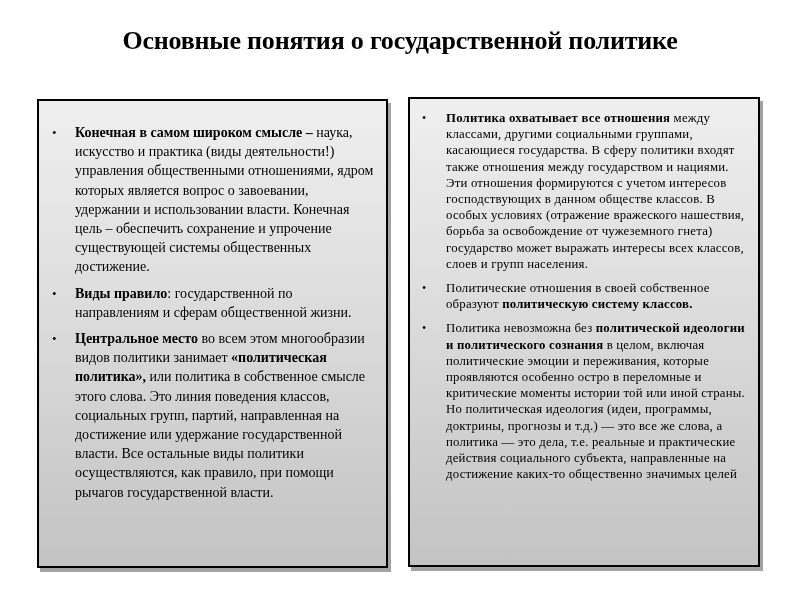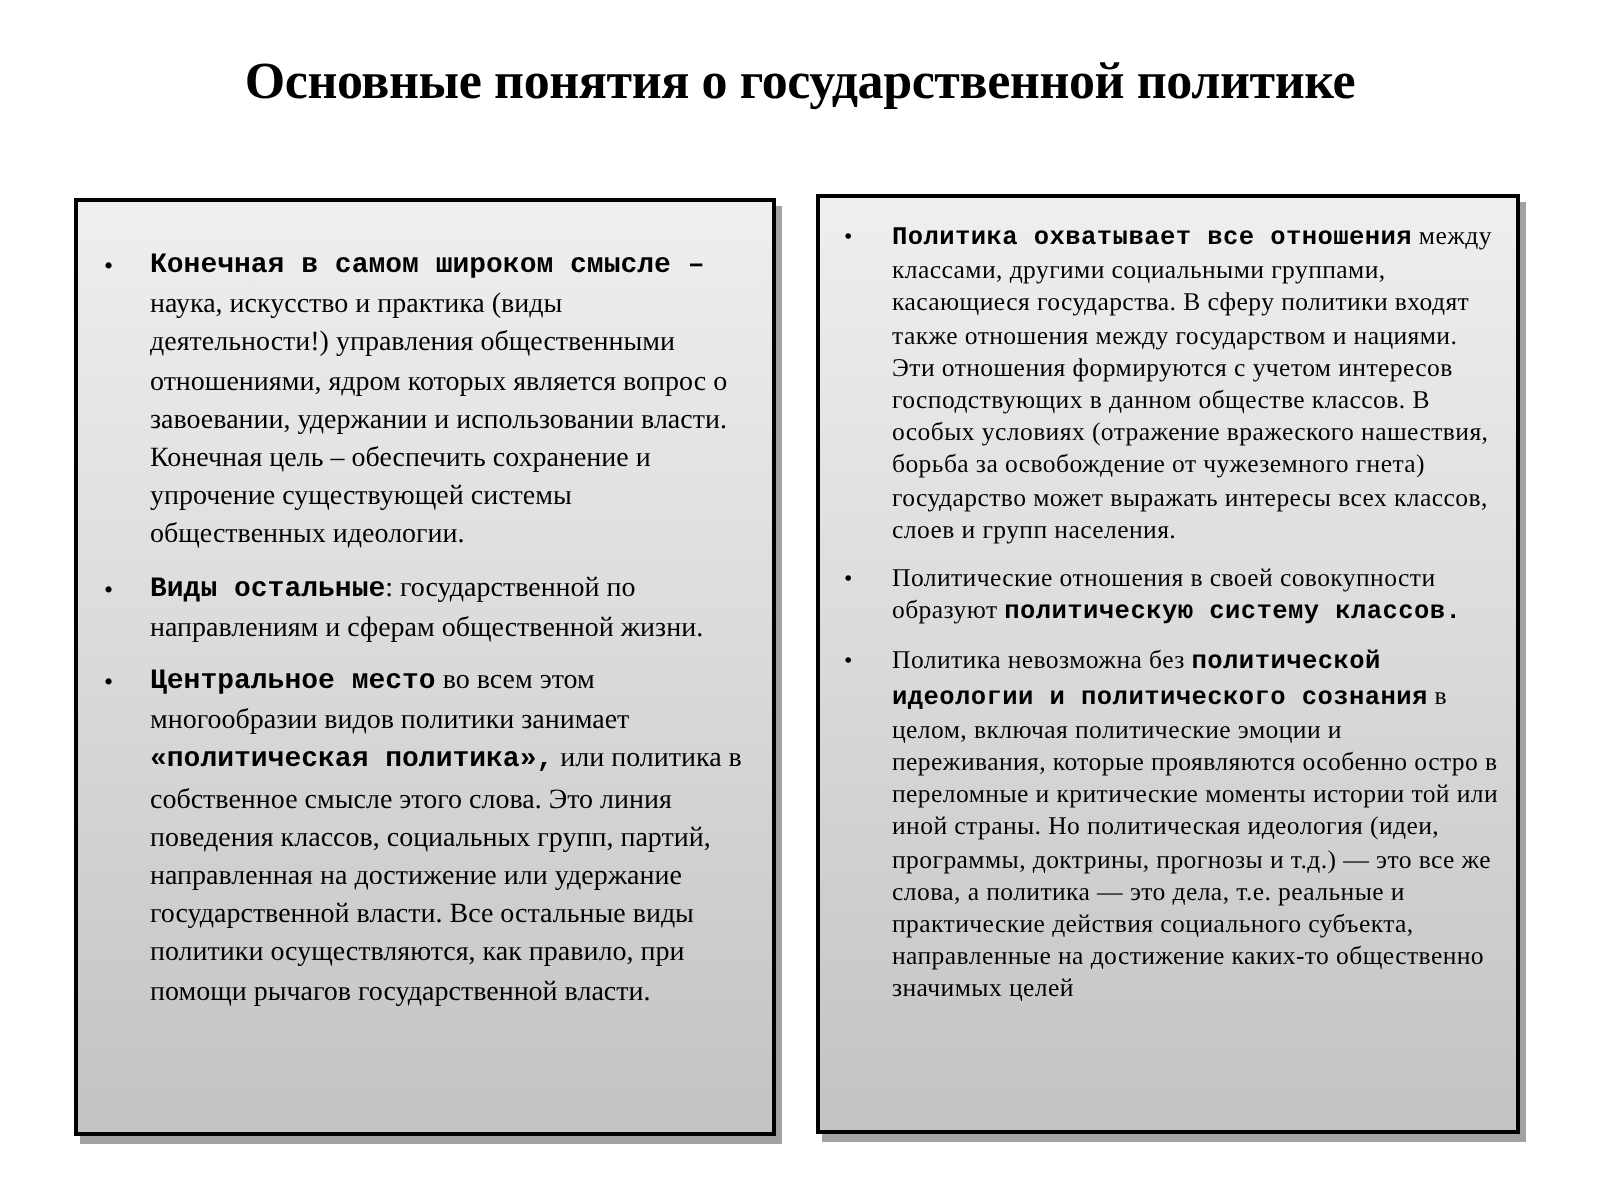--- a/index.html
+++ b/index.html
@@ -41,55 +41,55 @@
   .right .bullets{padding:11px 8px 0 6px;font-size:12.8px;line-height:16.2px;letter-spacing:0.2px;}
 
   .bullets li{display:flex;align-items:flex-start;}
   .left .bullets li{margin-bottom:7px;}
   .right .bullets li{margin-bottom:8px;}
 
   .left .bullets .marker{flex:0 0 23px;font-size:13px;}
   .right .bullets .marker{flex:0 0 30px;padding-left:6px;font-size:12px;}
 
   .bullets .txt{flex:1 1 auto;}
-  .bold{font-weight:bold;font-family:Liberation Mono, monospace;}
+  .bold{font-weight:bold;}
 </style>
 </head>
 <body>
 
 <div class="slide">
 
   <h1 class="title">Основные понятия о государственной политике</h1>
 
   <div class="textbox left">
     <ul class="bullets">
         <li>
           <span class="marker">•</span>
-          <span class="txt"><span class="bold">Конечная в самом широком смысле – </span><span>наука, искусство и практика (виды деятельности!) управления общественными отношениями, ядром которых является вопрос о завоевании, удержании и использовании власти. Конечная цель – обеспечить сохранение и упрочение существующей системы общественных идеологии.</span></span>
+          <span class="txt"><span class="bold">Конечная в самом широком смысле – </span><span>наука, искусство и практика (виды деятельности!) управления общественными отношениями, ядром которых является вопрос о завоевании, удержании и использовании власти. Конечная цель – обеспечить сохранение и упрочение существующей системы общественных достижение.</span></span>
         </li>
         <li>
           <span class="marker">•</span>
-          <span class="txt"><span class="bold">Виды остальные</span><span>: государственной по направлениям и сферам общественной жизни.</span></span>
+          <span class="txt"><span class="bold">Виды правило</span><span>: государственной по направлениям и сферам общественной жизни.</span></span>
         </li>
         <li>
           <span class="marker">•</span>
           <span class="txt"><span class="bold">Центральное место</span><span> во всем этом многообразии видов политики занимает </span><span class="bold">«политическая политика»,</span><span> или политика в собственное смысле этого слова. Это линия поведения классов, социальных групп, партий, направленная на достижение или удержание государственной власти. Все остальные виды политики осуществляются, как правило, при помощи рычагов государственной власти.</span></span>
         </li>
       </ul>
   </div>
 
   <div class="textbox right">
     <ul class="bullets">
         <li>
           <span class="marker">•</span>
           <span class="txt"><span class="bold">Политика охватывает все отношения</span><span> между классами, другими социальными группами, касающиеся государства. В сферу политики входят также отношения между государством и нациями. Эти отношения формируются с учетом интересов господствующих в данном обществе классов. В особых условиях (отражение вражеского нашествия, борьба за освобождение от чужеземного гнета) государство может выражать интересы всех классов, слоев и групп населения.</span></span>
         </li>
         <li>
           <span class="marker">•</span>
-          <span class="txt"><span>Политические отношения в своей совокупности образуют </span><span class="bold">политическую систему классов.</span></span>
+          <span class="txt"><span>Политические отношения в своей собственное образуют </span><span class="bold">политическую систему классов.</span></span>
         </li>
         <li>
           <span class="marker">•</span>
           <span class="txt"><span>Политика невозможна без </span><span class="bold">политической идеологии и политического сознания</span><span> в целом, включая политические эмоции и переживания, которые проявляются особенно остро в переломные и критические моменты истории той или иной страны. Но политическая идеология (идеи, программы, доктрины, прогнозы и т.д.) — это все же слова, а политика — это дела, т.е. реальные и практические действия социального субъекта, направленные на достижение каких-то общественно значимых целей</span></span>
         </li>
       </ul>
   </div>
 
 </div>
 

